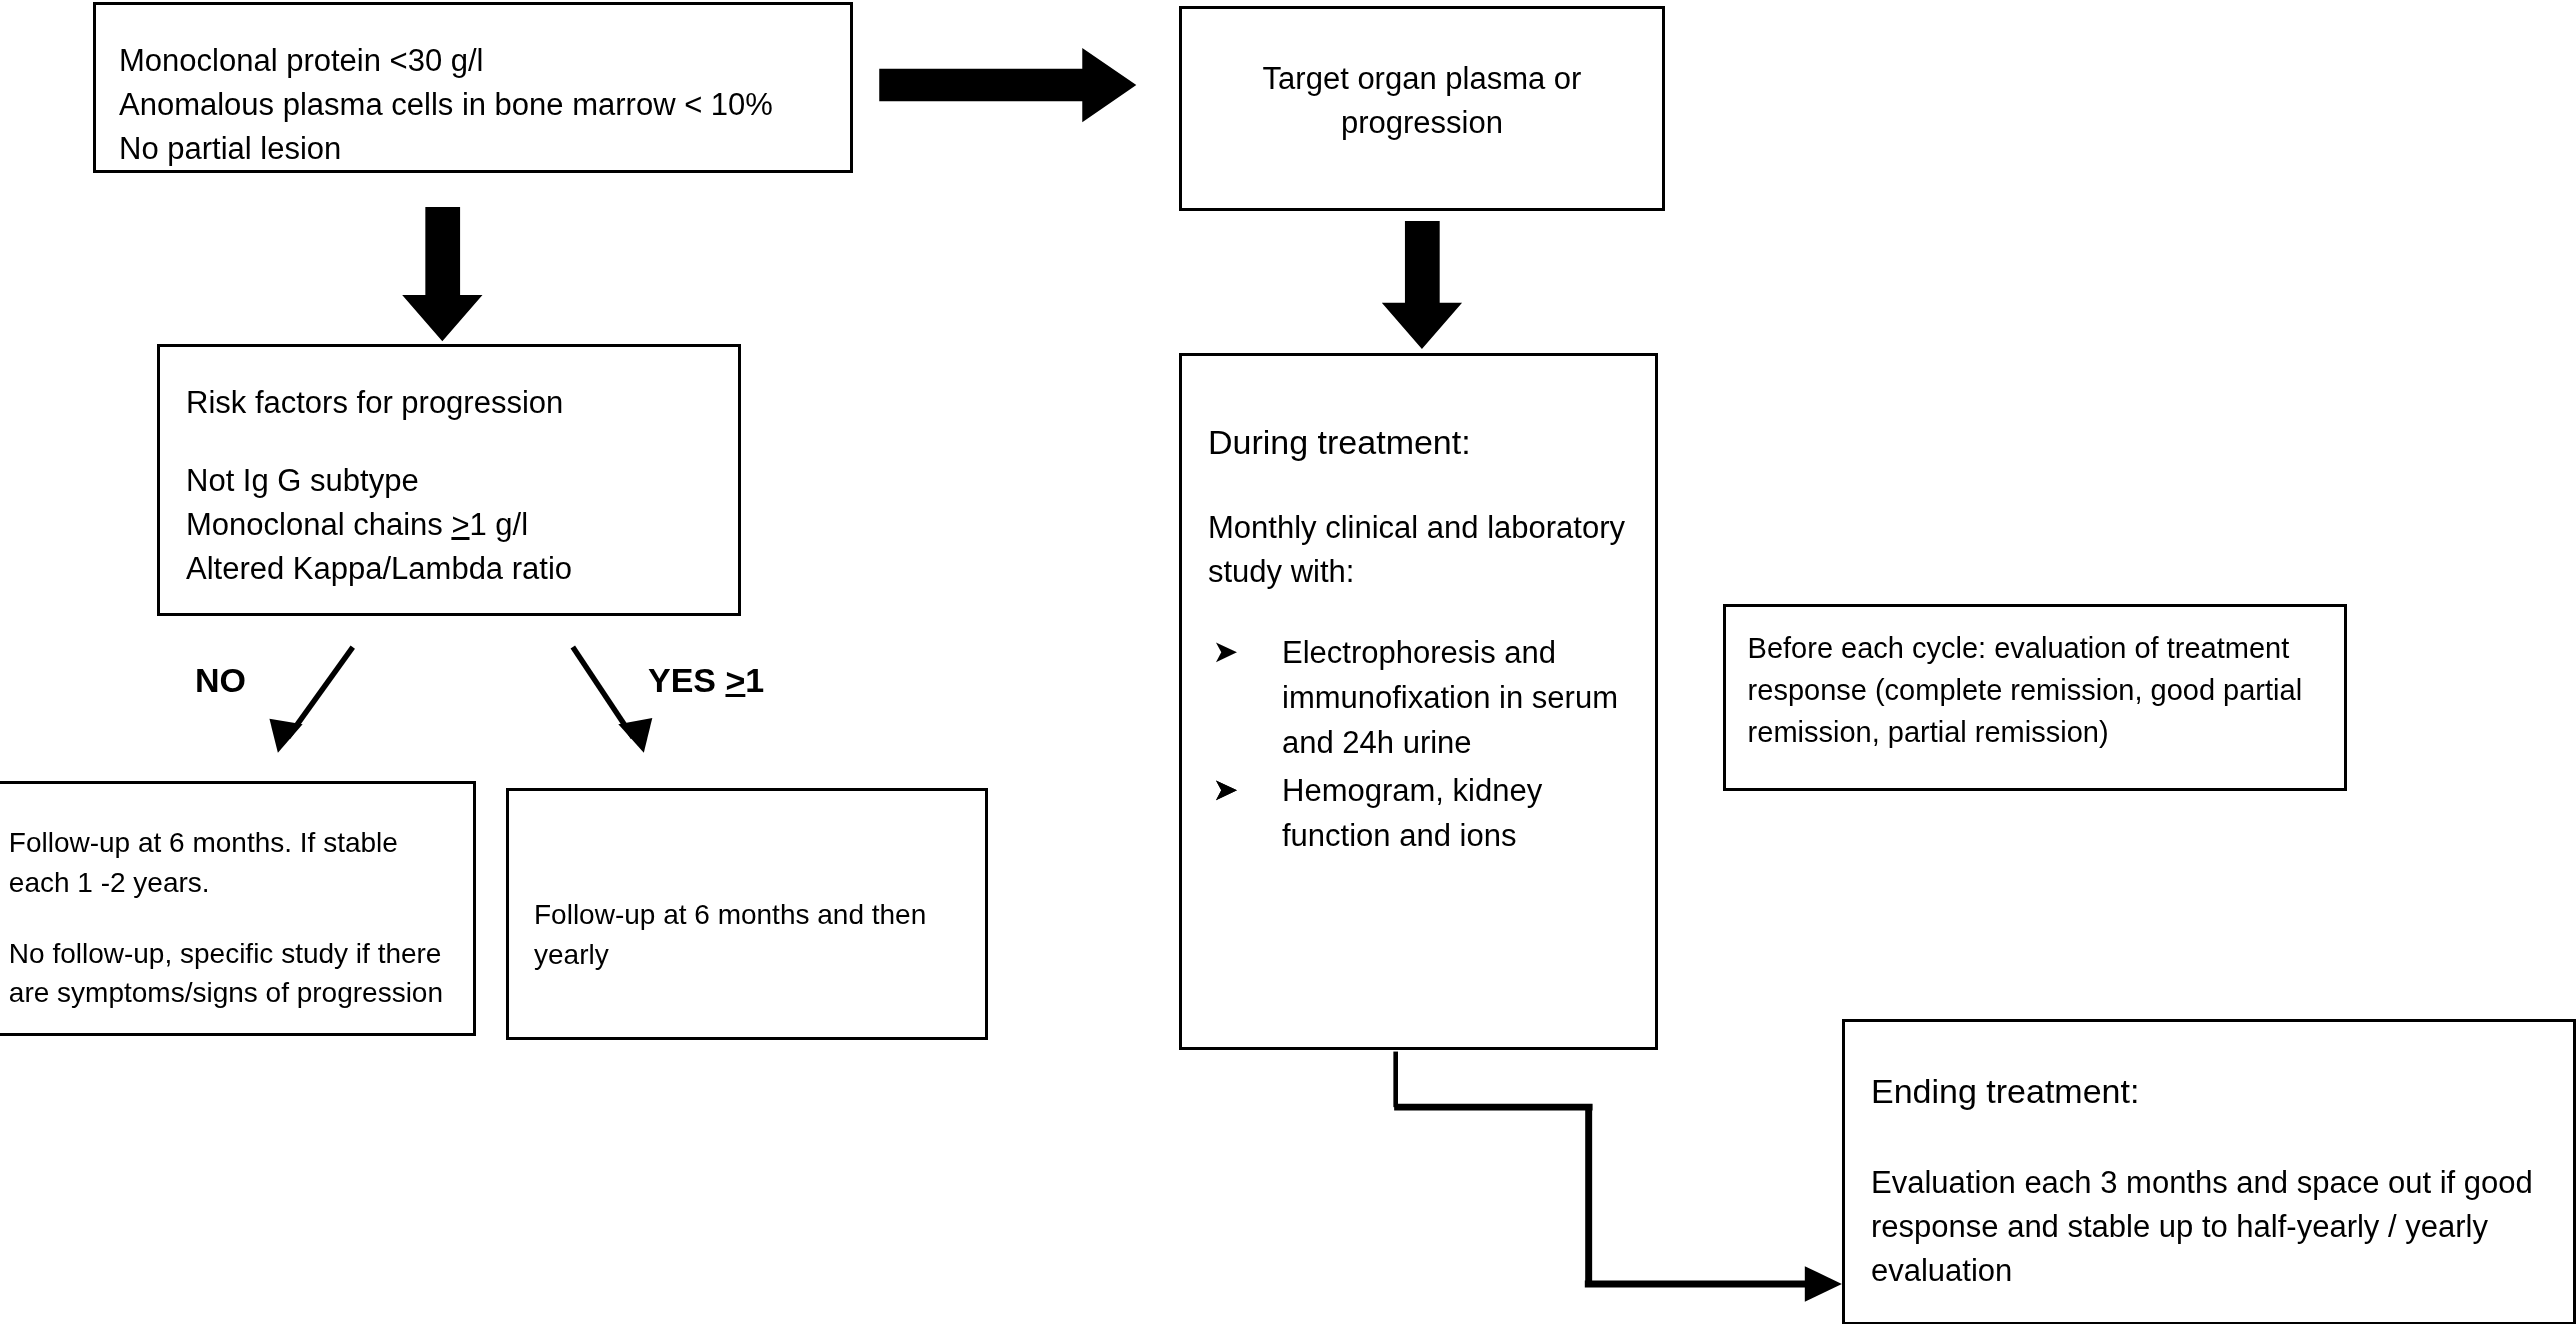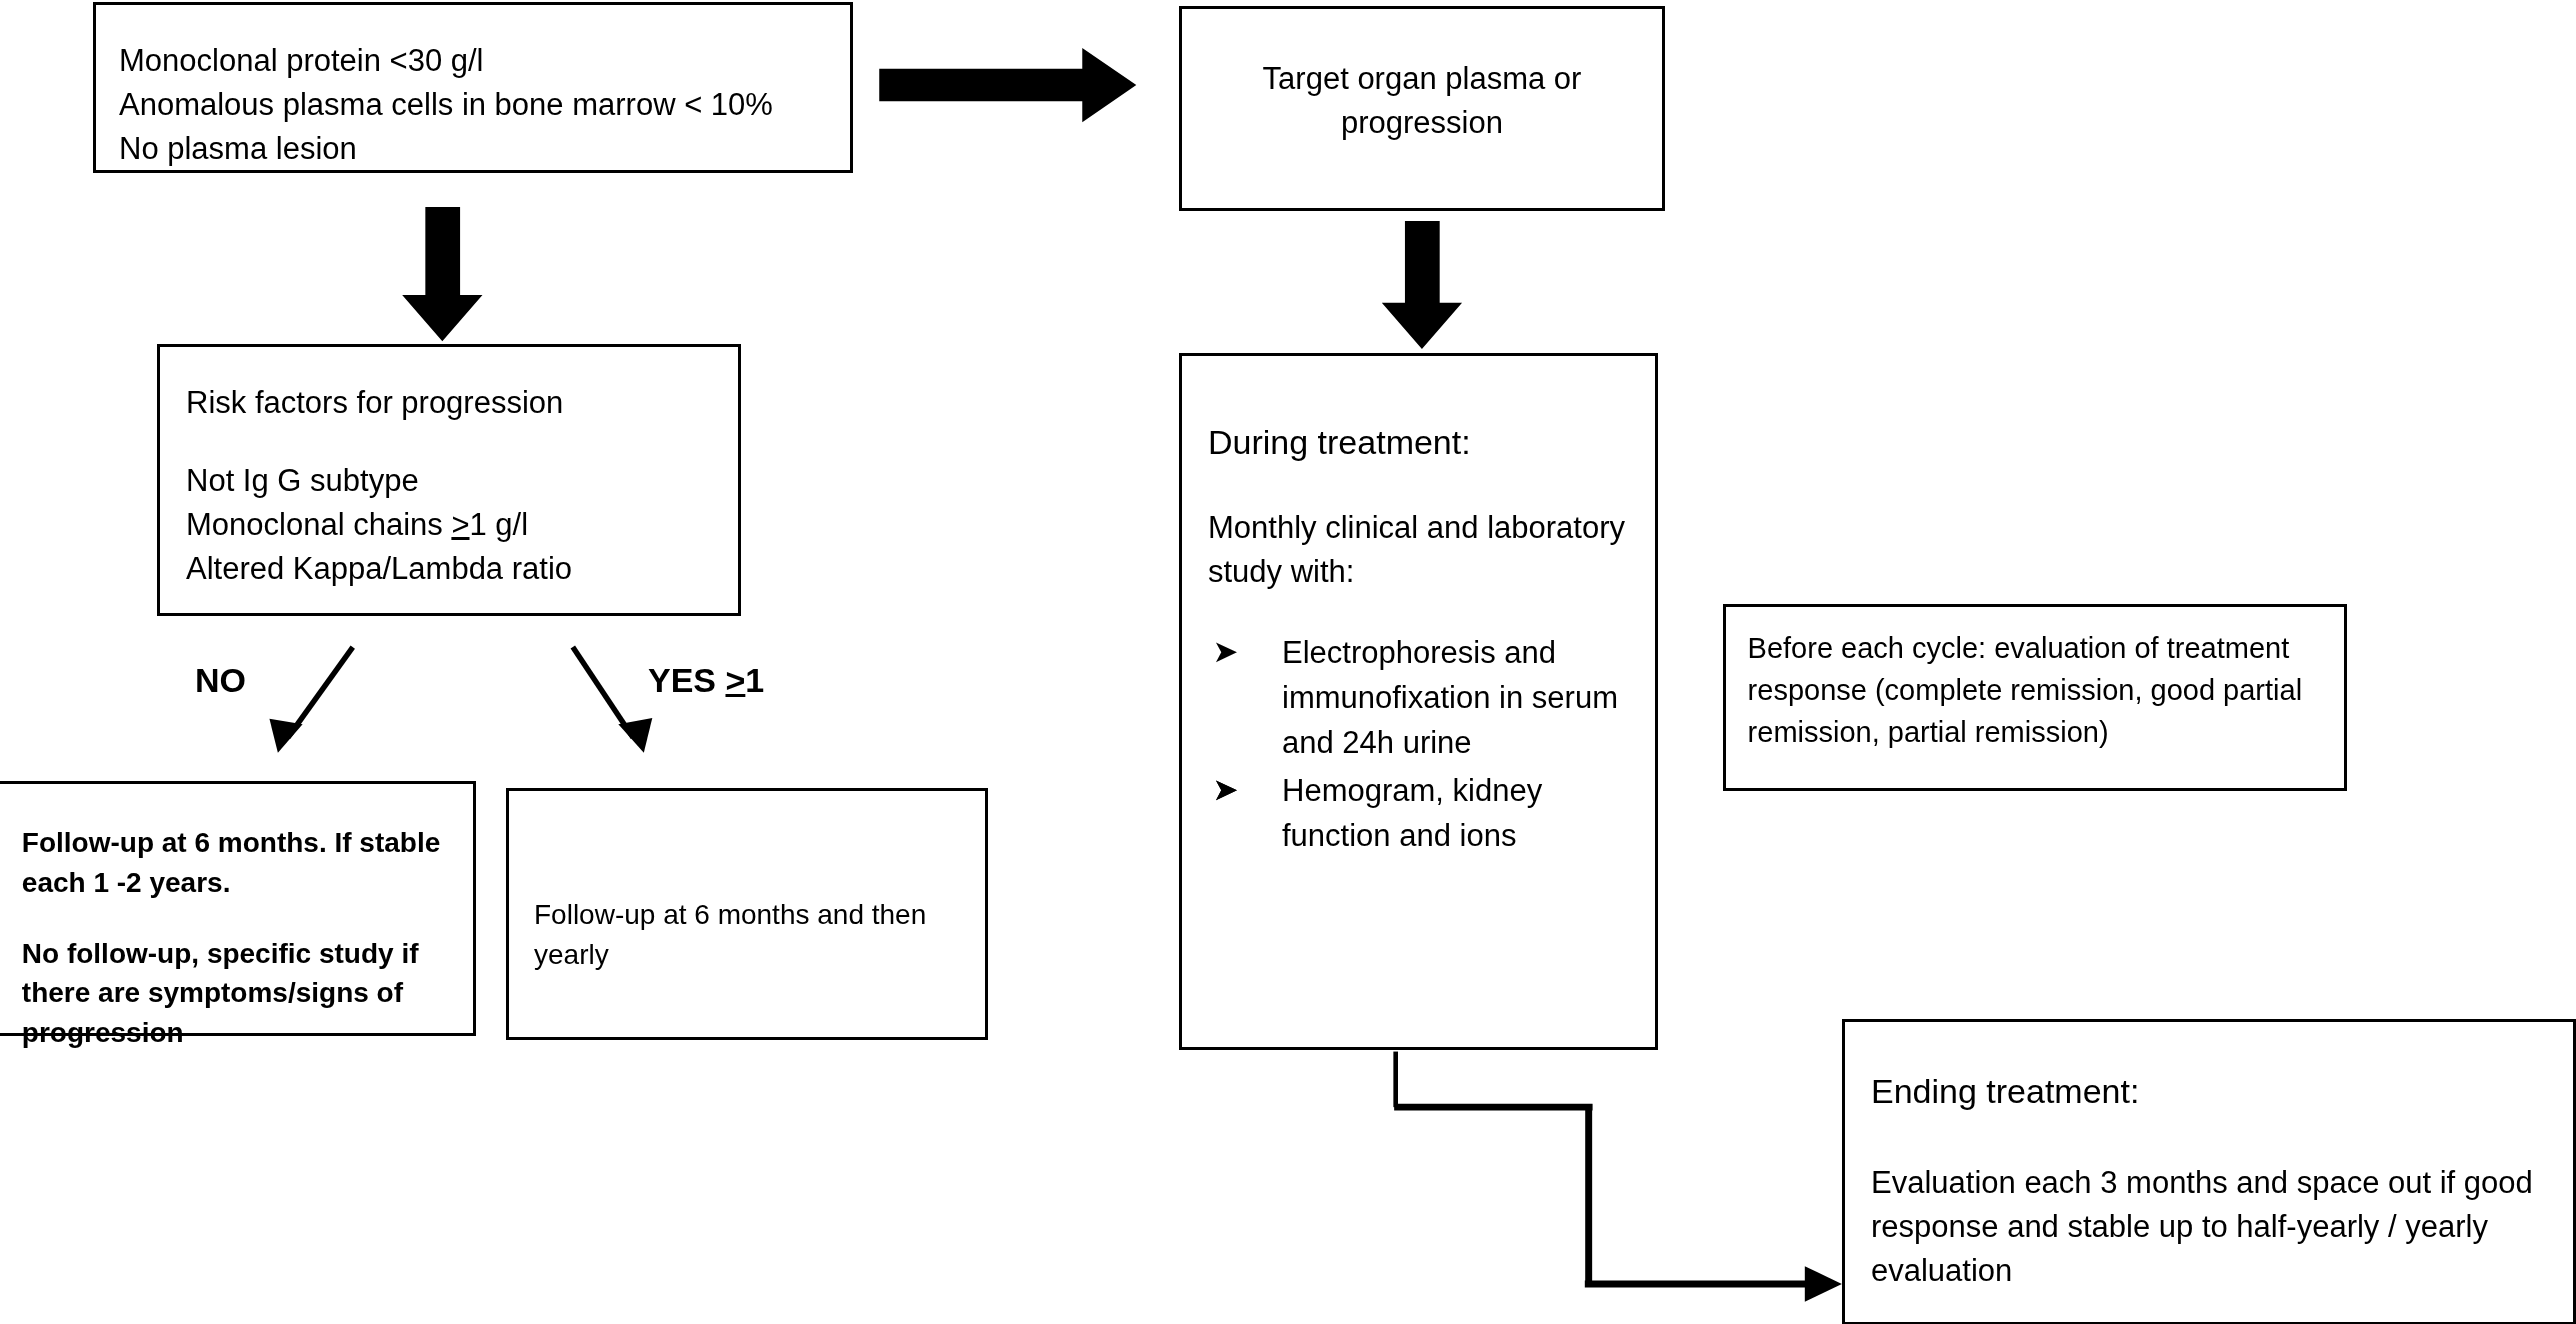--- a/index.html
+++ b/index.html
@@ -69,21 +69,21 @@
 </style>
 </head>
 <body>
 
 <div id="canvas">
 
   <div class="box" style="left:93px; top:1.5px; width:760px; height:171px;">
     <div class="inner" style="top:34px;">
       <div class="txt">Monoclonal protein &lt;30 g/l</div>
       <div class="txt">Anomalous plasma cells in bone marrow  &lt; 10%</div>
-      <div class="txt">No plasma lesion</div>
+      <div class="txt">No partial lesion</div>
     </div>
   </div>
 
   <div class="box" style="left:1179px; top:6.2px; width:486px; height:205px;">
     <div class="inner" style="top:48px; left:15.4px; right:15.4px;">
       <div class="txt center">Target organ plasma or</div>
       <div class="txt center">progression</div>
     </div>
   </div>
 
@@ -91,21 +91,21 @@
     <div class="inner" style="top:34px; left:26px;">
       <div class="txt bold">Risk factors for progression</div>
       <div style="height:34px"></div>
       <div class="txt">Not Ig G subtype</div>
       <div class="txt"><span>Monoclonal chains </span><span class="underline-ge">&gt;</span><span>1 g/l</span></div>
       <div class="txt">Altered Kappa/Lambda ratio</div>
     </div>
   </div>
 
   <div class="box" style="left:-6.2px; top:781px; width:482px; height:255px;">
-    <div class="inner" style="top:39px; left:25px; right:10.8px;font-weight:bold;">
+    <div class="inner" style="top:39px; left:12px; right:10.8px;">
       <div class="txt" style="font-size:28px;">Follow-up at 6 months. If stable each 1 -2 years.</div>
       <div style="height:31px"></div>
       <div class="txt" style="font-size:28px;">No follow-up, specific study if there are symptoms/signs of progression</div>
     </div>
   </div>
 
   <div class="box" style="left:506px; top:788px; width:482px; height:252px;">
     <div class="inner" style="top:104px; left:25px; right:12.4px;">
       <div class="txt" style="font-size:28px;">Follow-up at 6  months and then yearly</div>
     </div>

